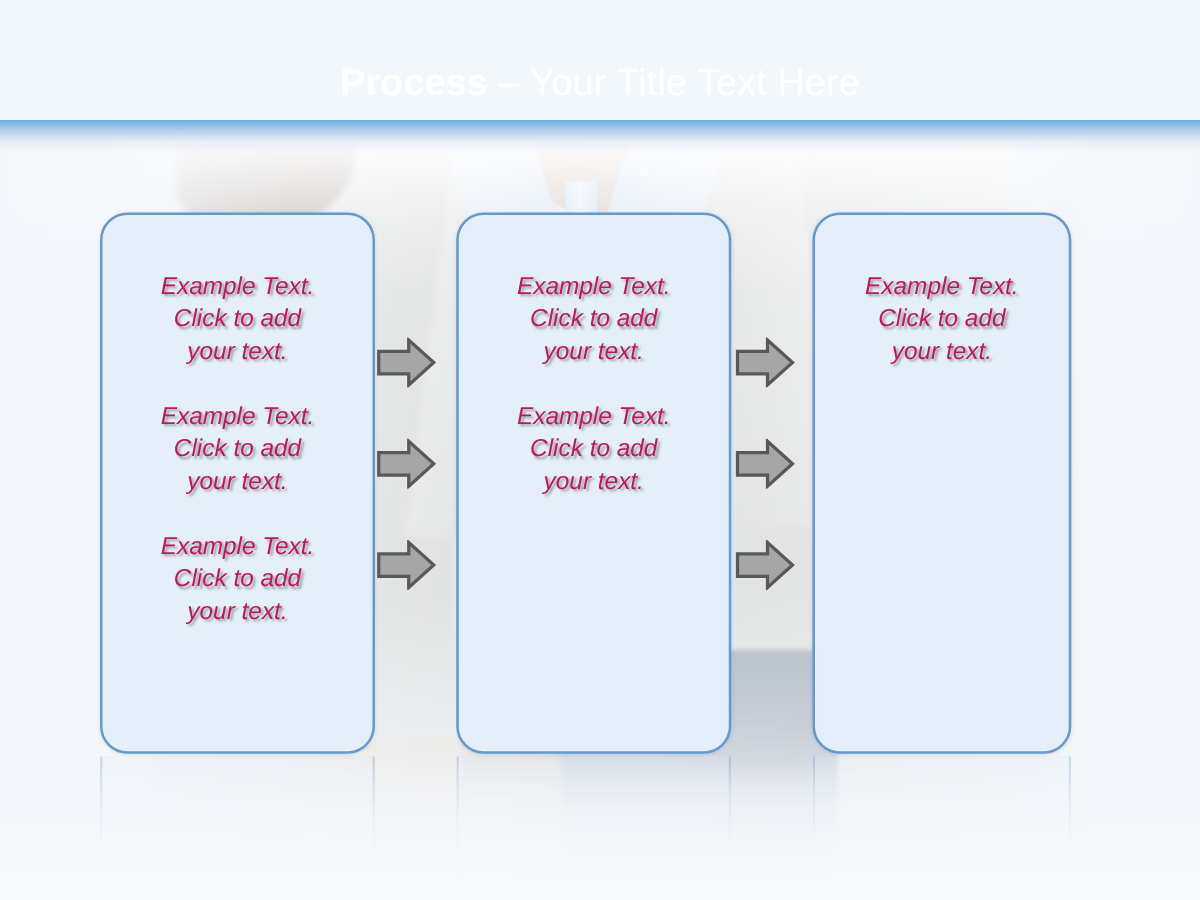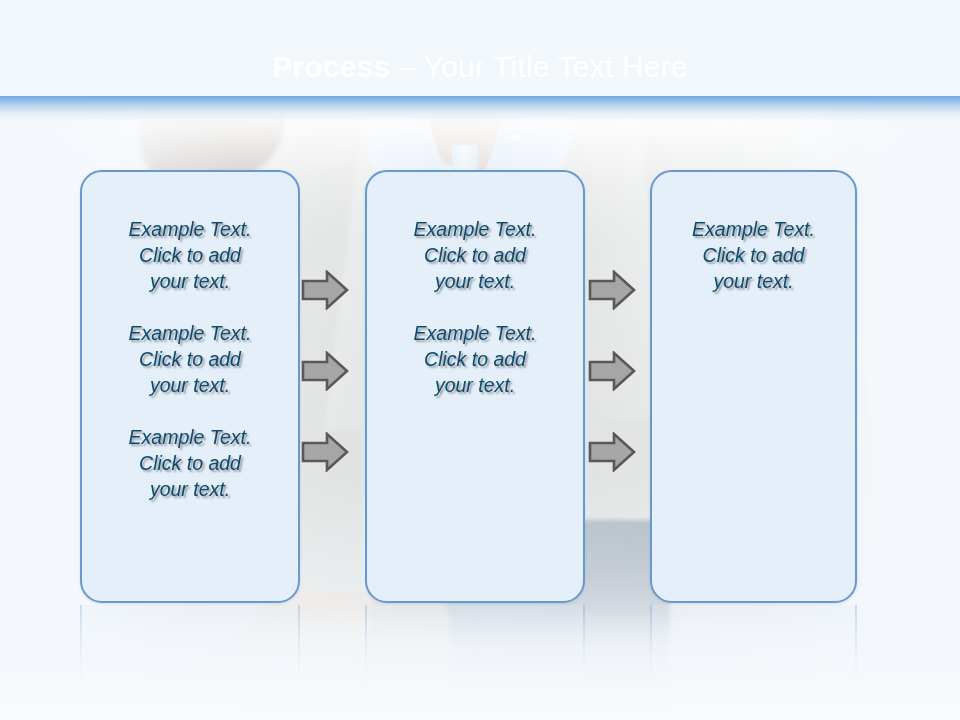--- a/index.html
+++ b/index.html
@@ -193,21 +193,21 @@
   .box-inner {
     position:absolute;
     left:0; right:0; top:44px;
     padding:0 14px;
     text-align:center;
   }
   .para {
     font-style:italic;
     font-size:19.5px;
     line-height:26px;
-    color:#0c4a6e;
+    color:#be185d;
     text-shadow:2px 2px 2px rgba(90,90,90,.55);
     margin-bottom:26px;
     white-space:pre-line;
   }
   .para:last-child { margin-bottom:0; }
 
   
   .arrow {
     position:absolute;
     width:48px; height:40px;

